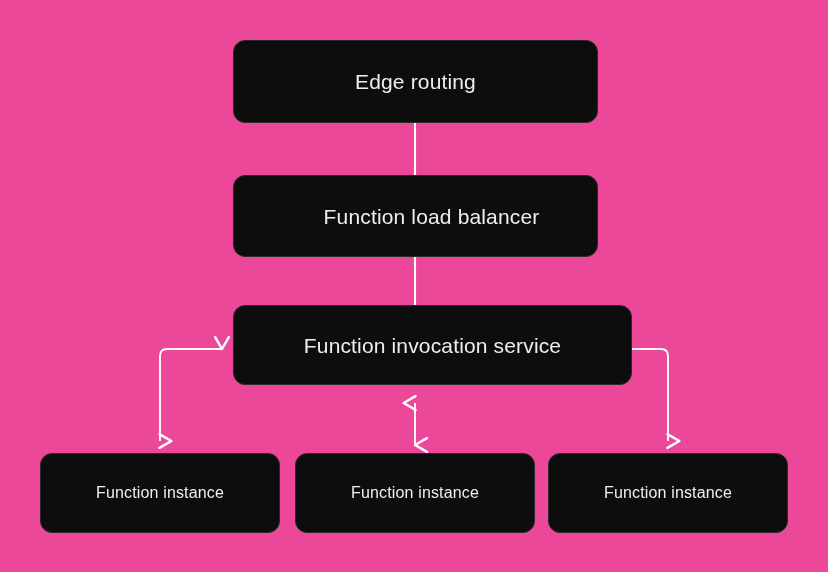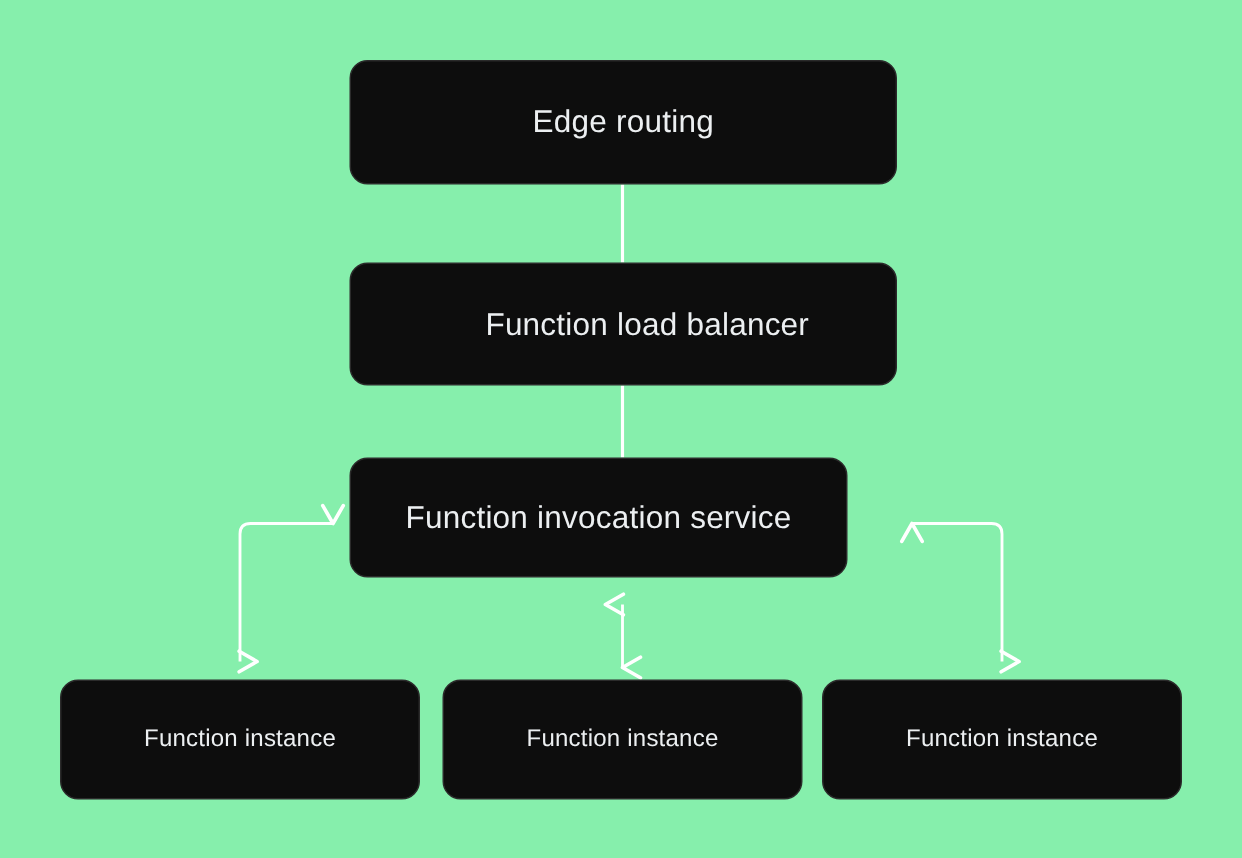--- a/index.html
+++ b/index.html
@@ -12,21 +12,21 @@
     width: 828px;
     height: 572px;
     overflow: hidden;
     font-family: "Liberation Sans", sans-serif;
     -webkit-font-smoothing: antialiased;
   }
   #diagram-canvas {
     position: relative;
     width: 828px;
     height: 572px;
-    background: #86efac;
+    background: #ec4899;
   }
   #edge-layer {
     position: absolute;
     left: 0;
     top: 0;
     width: 828px;
     height: 572px;
     pointer-events: none;
   }
   .node {
@@ -49,21 +49,21 @@
     white-space: nowrap;
     text-align: center;
   }
   .node-label.small {
     font-size: 16px;
   }
 
   
   #node-edge-routing        { left: 233px; top: 40px;  width: 365px; height: 83px; }
   #node-load-balancer       { left: 233px; top: 175px; width: 365px; height: 82px; padding-left: 32px; }
-  #node-invocation-service  { left: 233px; top: 305px; width: 332px; height: 80px; }
+  #node-invocation-service  { left: 233px; top: 305px; width: 399px; height: 80px; }
   #node-instance-left       { left: 40px;  top: 453px; width: 240px; height: 80px; }
   #node-instance-center     { left: 295px; top: 453px; width: 240px; height: 80px; }
   #node-instance-right      { left: 548px; top: 453px; width: 240px; height: 80px; }
 </style>
 </head>
 <body>
 
 <div id="diagram-canvas">
 
   <svg id="edge-layer" viewBox="0 0 828 572" width="828" height="572" xmlns="http://www.w3.org/2000/svg">

